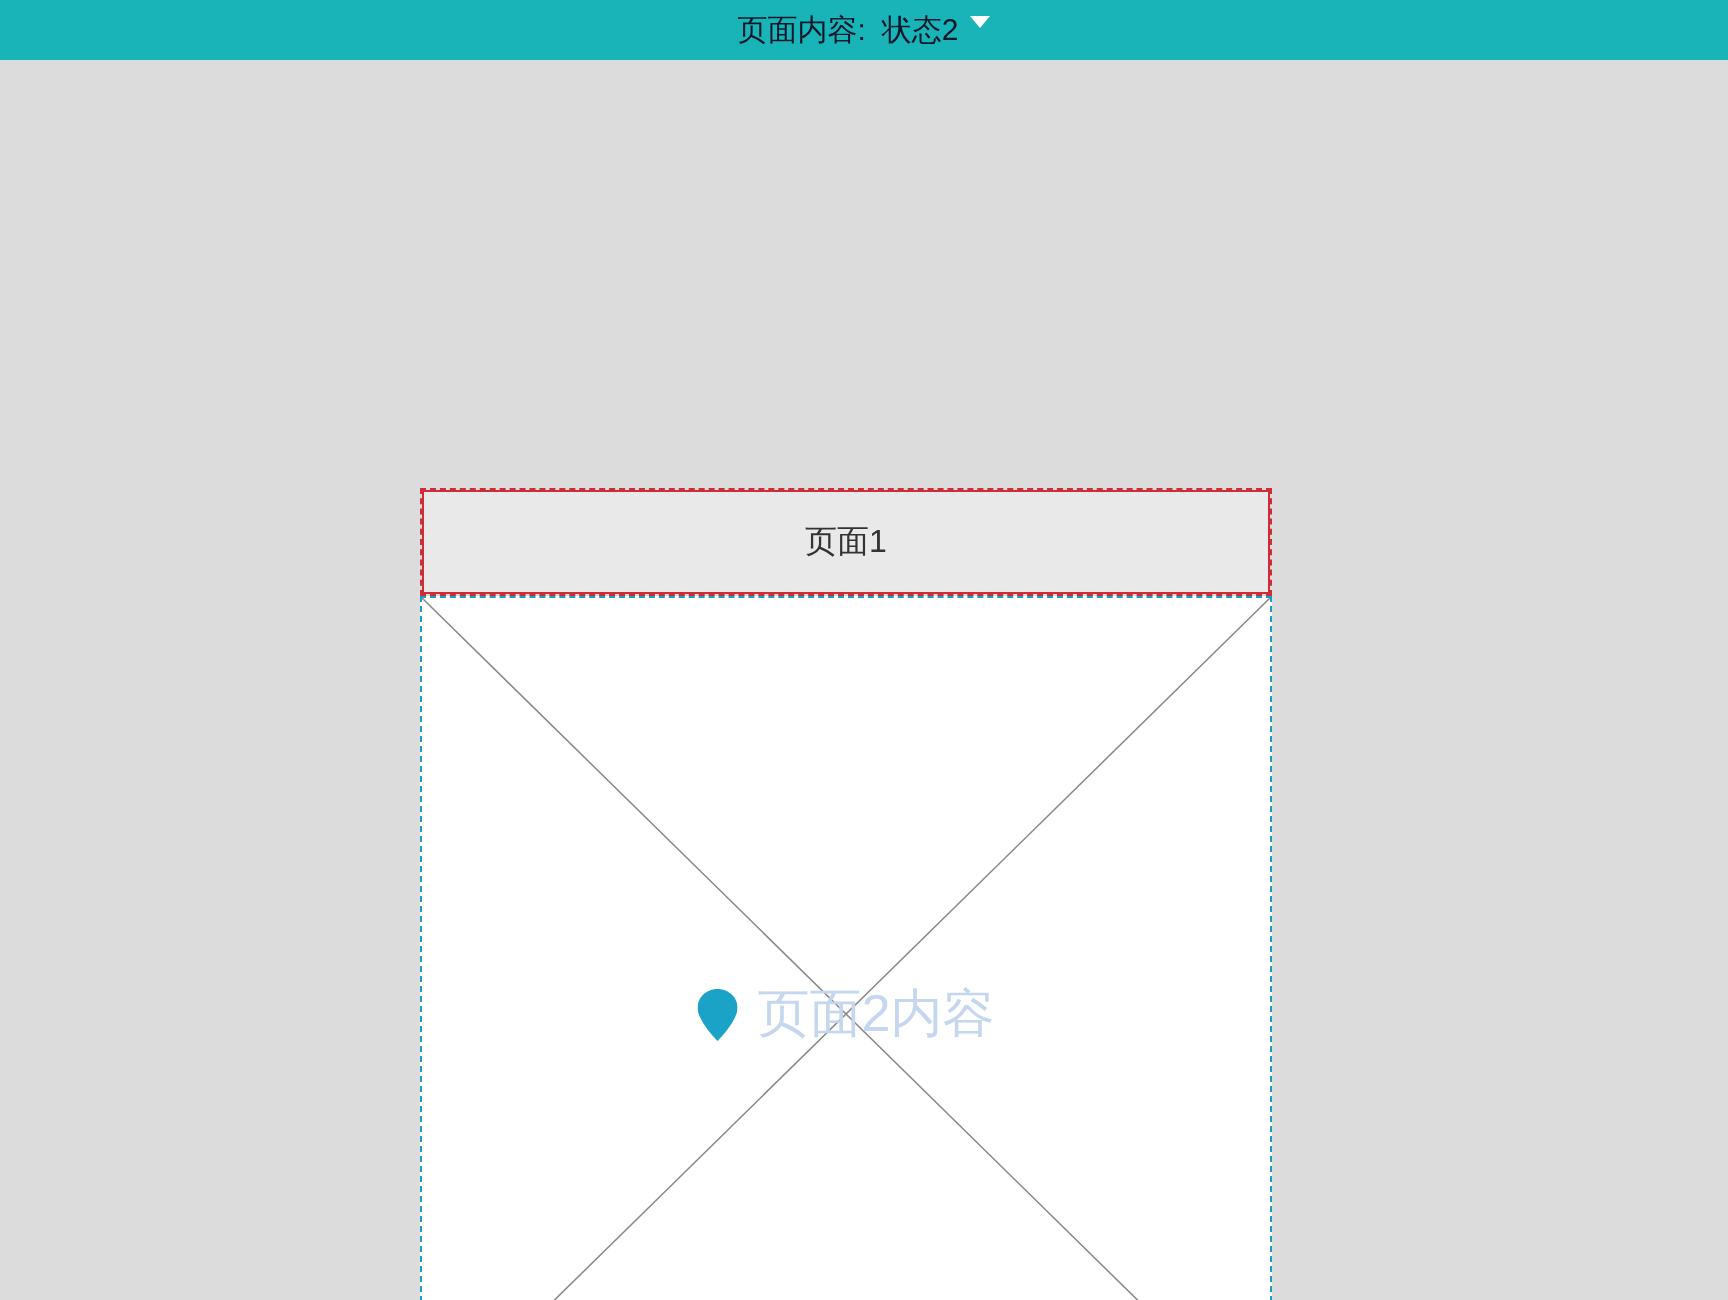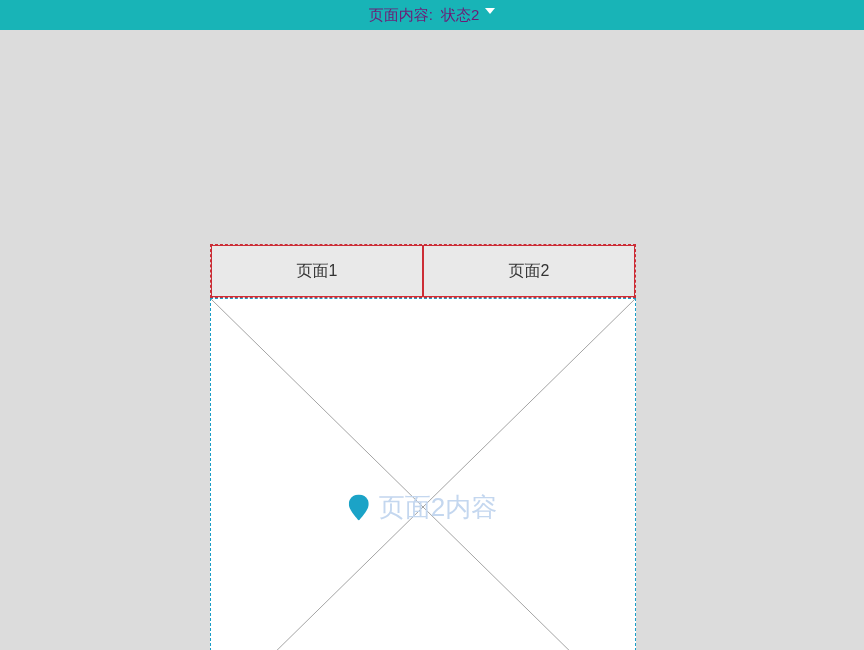--- a/index.html
+++ b/index.html
@@ -14,21 +14,21 @@
       font-family: "Microsoft YaHei", "PingFang SC", sans-serif;
       overflow: hidden;
     }
     .header {
       width: 100%;
       height: 30px;
       background: #18b4b7;
       display: flex;
       align-items: center;
       justify-content: center;
-      color: #701a75;
+      color: #0f172a;
       font-size: 15px;
       gap: 8px;
     }
     .header-label::after {
       content: ":";
     }
     .dropdown {
       display: flex;
       align-items: flex-start;
       gap: 6px;
@@ -113,23 +113,20 @@
     <span class="chevron-down"></span>
   </div>
 </div>
 
 <div class="canvas">
 
   <div class="tabs">
     <div class="tab">
       <span>页面1</span>
     </div>
-    <div class="tab">
-      <span>页面2</span>
-    </div>
   </div>
 
   <div class="content-area">
     <svg class="content-svg" viewBox="0 0 426 352" preserveAspectRatio="none">
       <line x1="0" y1="0" x2="426" y2="352" stroke="#888" stroke-width="0.7"></line>
       <line x1="426" y1="0" x2="0" y2="352" stroke="#888" stroke-width="0.7"></line>
     </svg>
     <div class="content-label-wrap">
       <span class="marker-icon">
         <svg viewBox="0 0 20 26">

